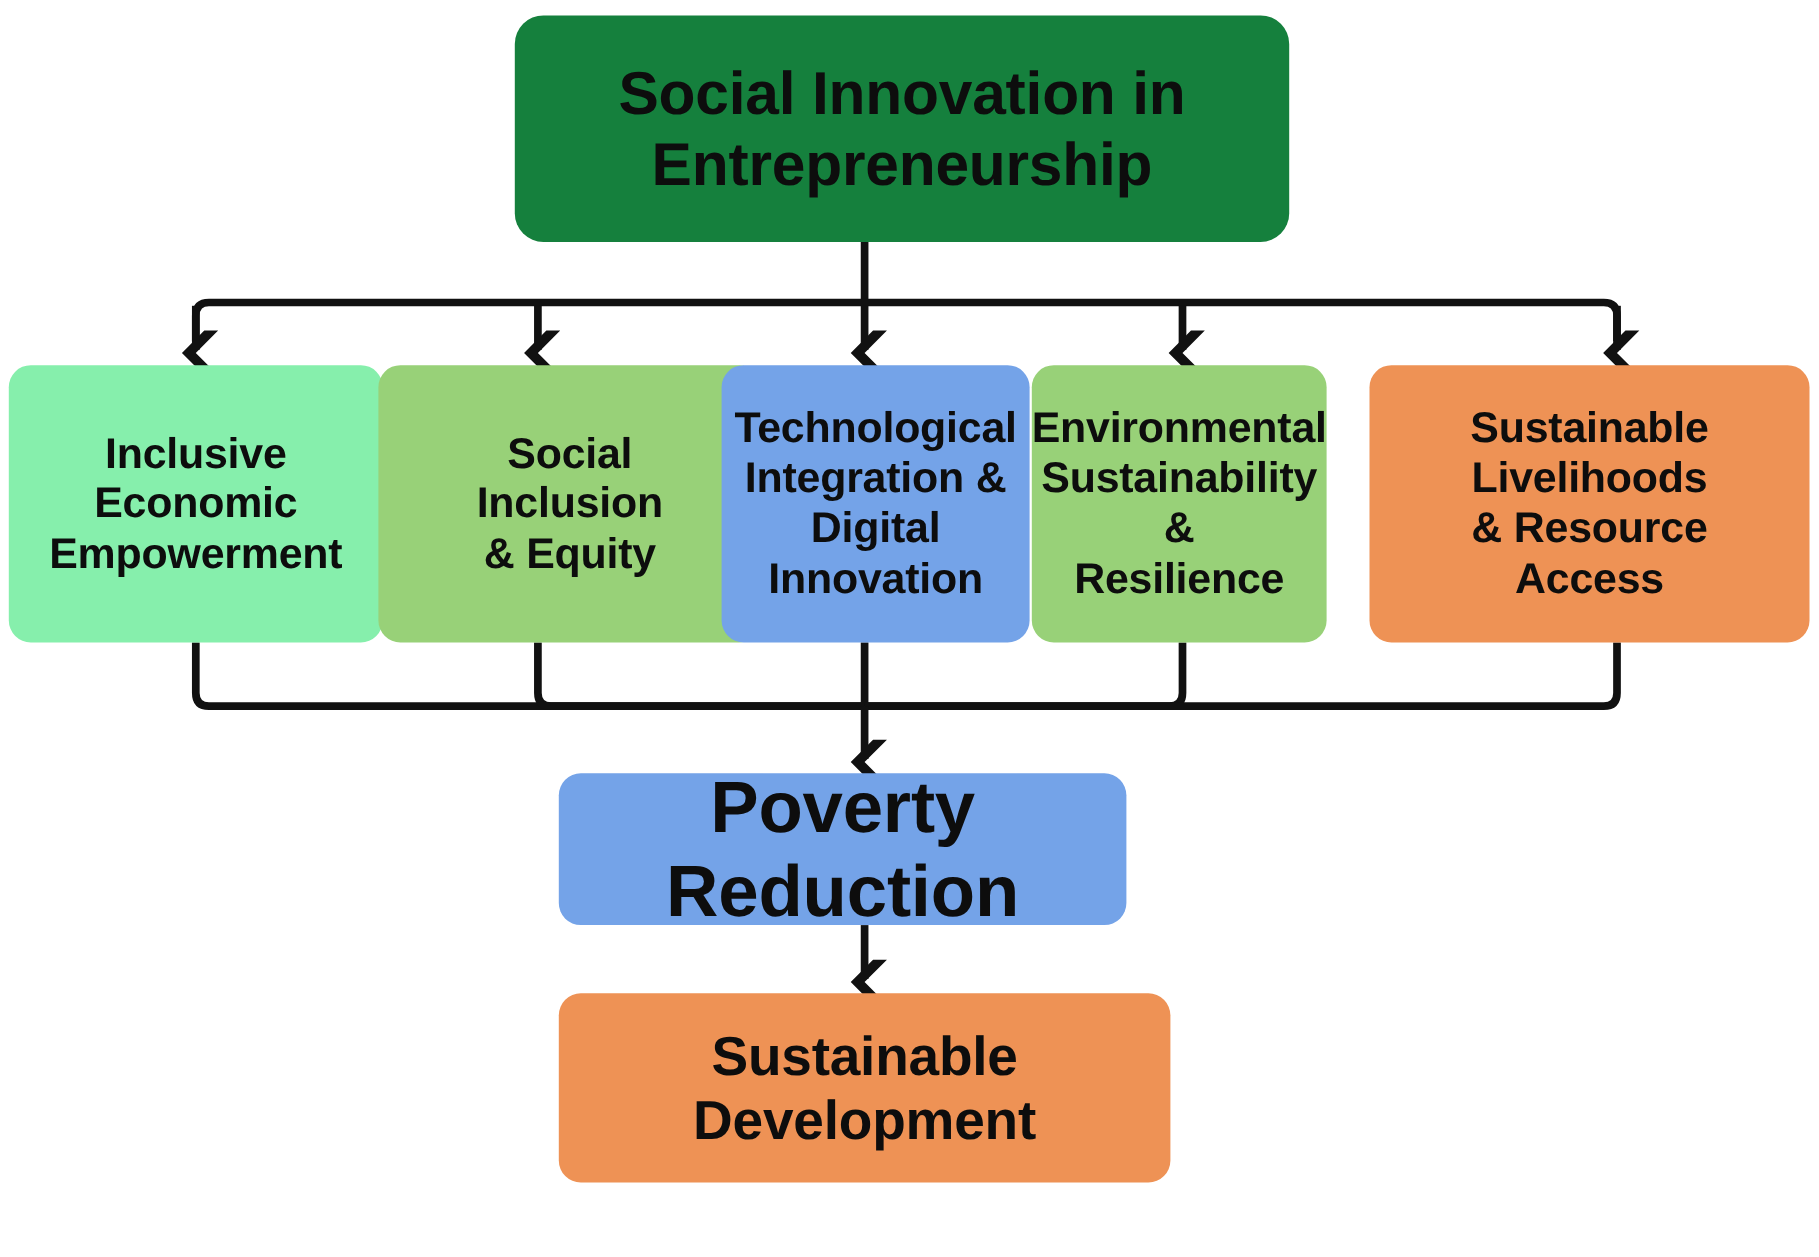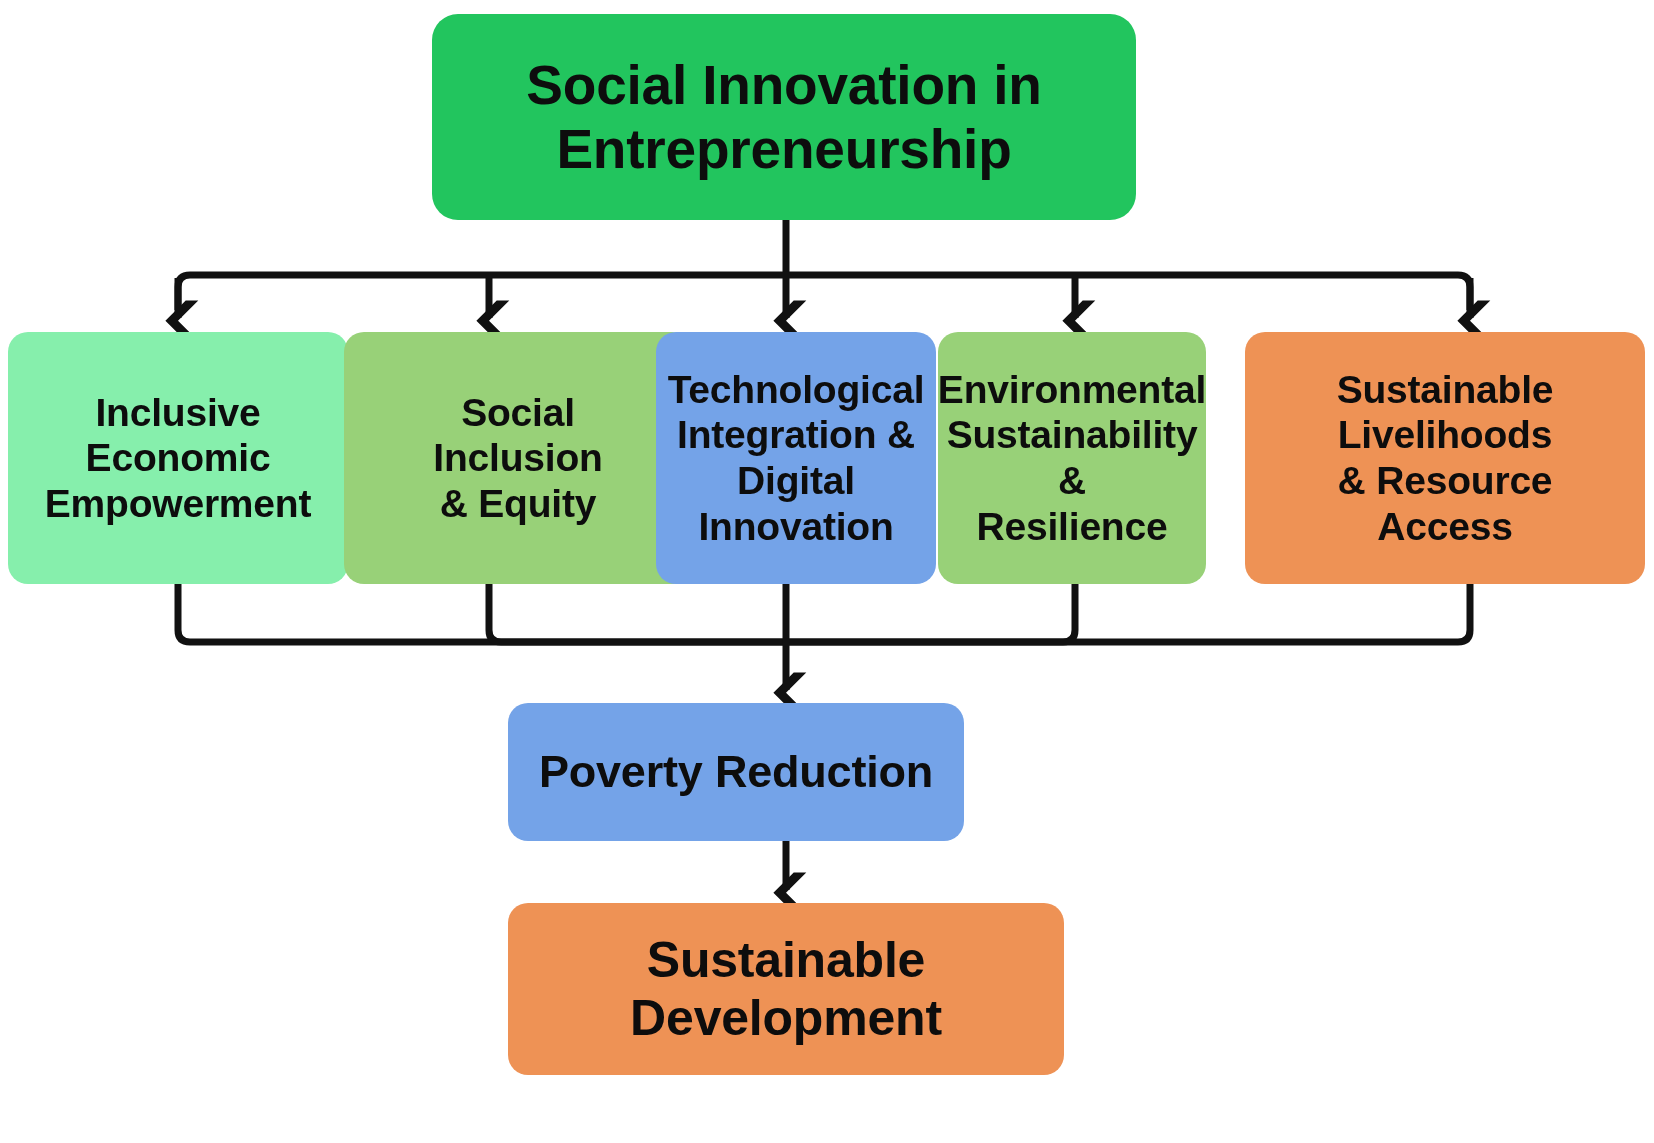--- a/index.html
+++ b/index.html
@@ -51,23 +51,23 @@
   }
   #node-mid-0 { left: 8px;    width: 340px; }
   #node-mid-1 { left: 344px;  width: 348px; }
   #node-mid-2 { left: 656px;  width: 280px; }
   #node-mid-3 { left: 938px;  width: 268px; }
   #node-mid-4 { left: 1245px; width: 400px; }
 
   #node-poverty {
     left: 508px;
     top: 703px;
-    width: 456px;
+    width: 516px;
     height: 138px;
-    font-size: 45px;
+    font-size: 66px;
     border-radius: 20px;
   }
   #node-sustainable {
     left: 508px;
     top: 903px;
     width: 556px;
     height: 172px;
     font-size: 50px;
     border-radius: 20px;
   }
@@ -119,21 +119,21 @@
 
     <g stroke="#111111" stroke-width="7" fill="none" stroke-linecap="butt" marker-end="url(#arrowhead)">
       <path d="M 786 642 L 786 690"></path>
     </g>
 
     <g stroke="#111111" stroke-width="7" fill="none" stroke-linecap="butt" marker-end="url(#arrowhead)">
       <path d="M 786 841 L 786 890"></path>
     </g>
   </svg>
 
-  <div class="node" id="node-root" style="background: #22c55e;">Social Innovation in
+  <div class="node" id="node-root" style="background: #15803d; margin-left: 36px;">Social Innovation in
 Entrepreneurship</div>
 
   <div class="node mid" id="node-mid-0" style="background: #86efac;">Inclusive
 Economic
 Empowerment</div>
 
   <div class="node mid" id="node-mid-1" style="background: rgb(152, 209, 120);">Social
 Inclusion
 &amp; Equity</div>
 

